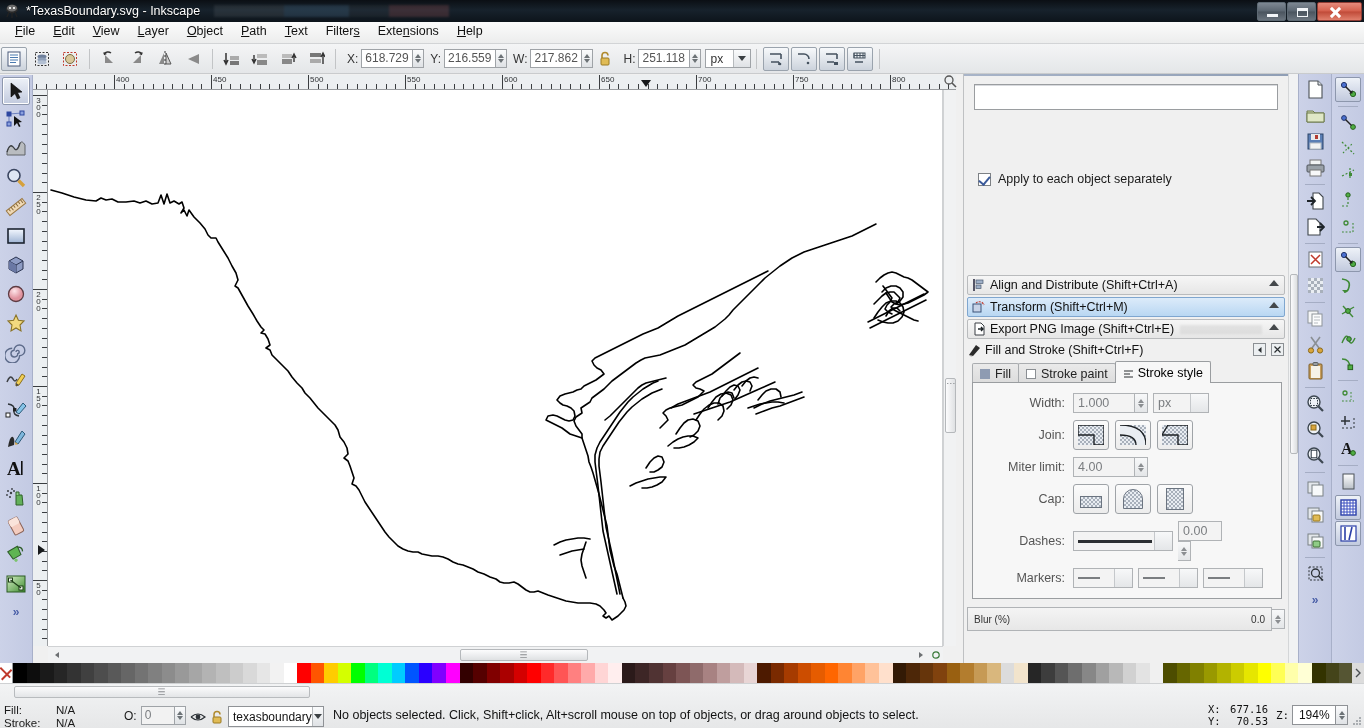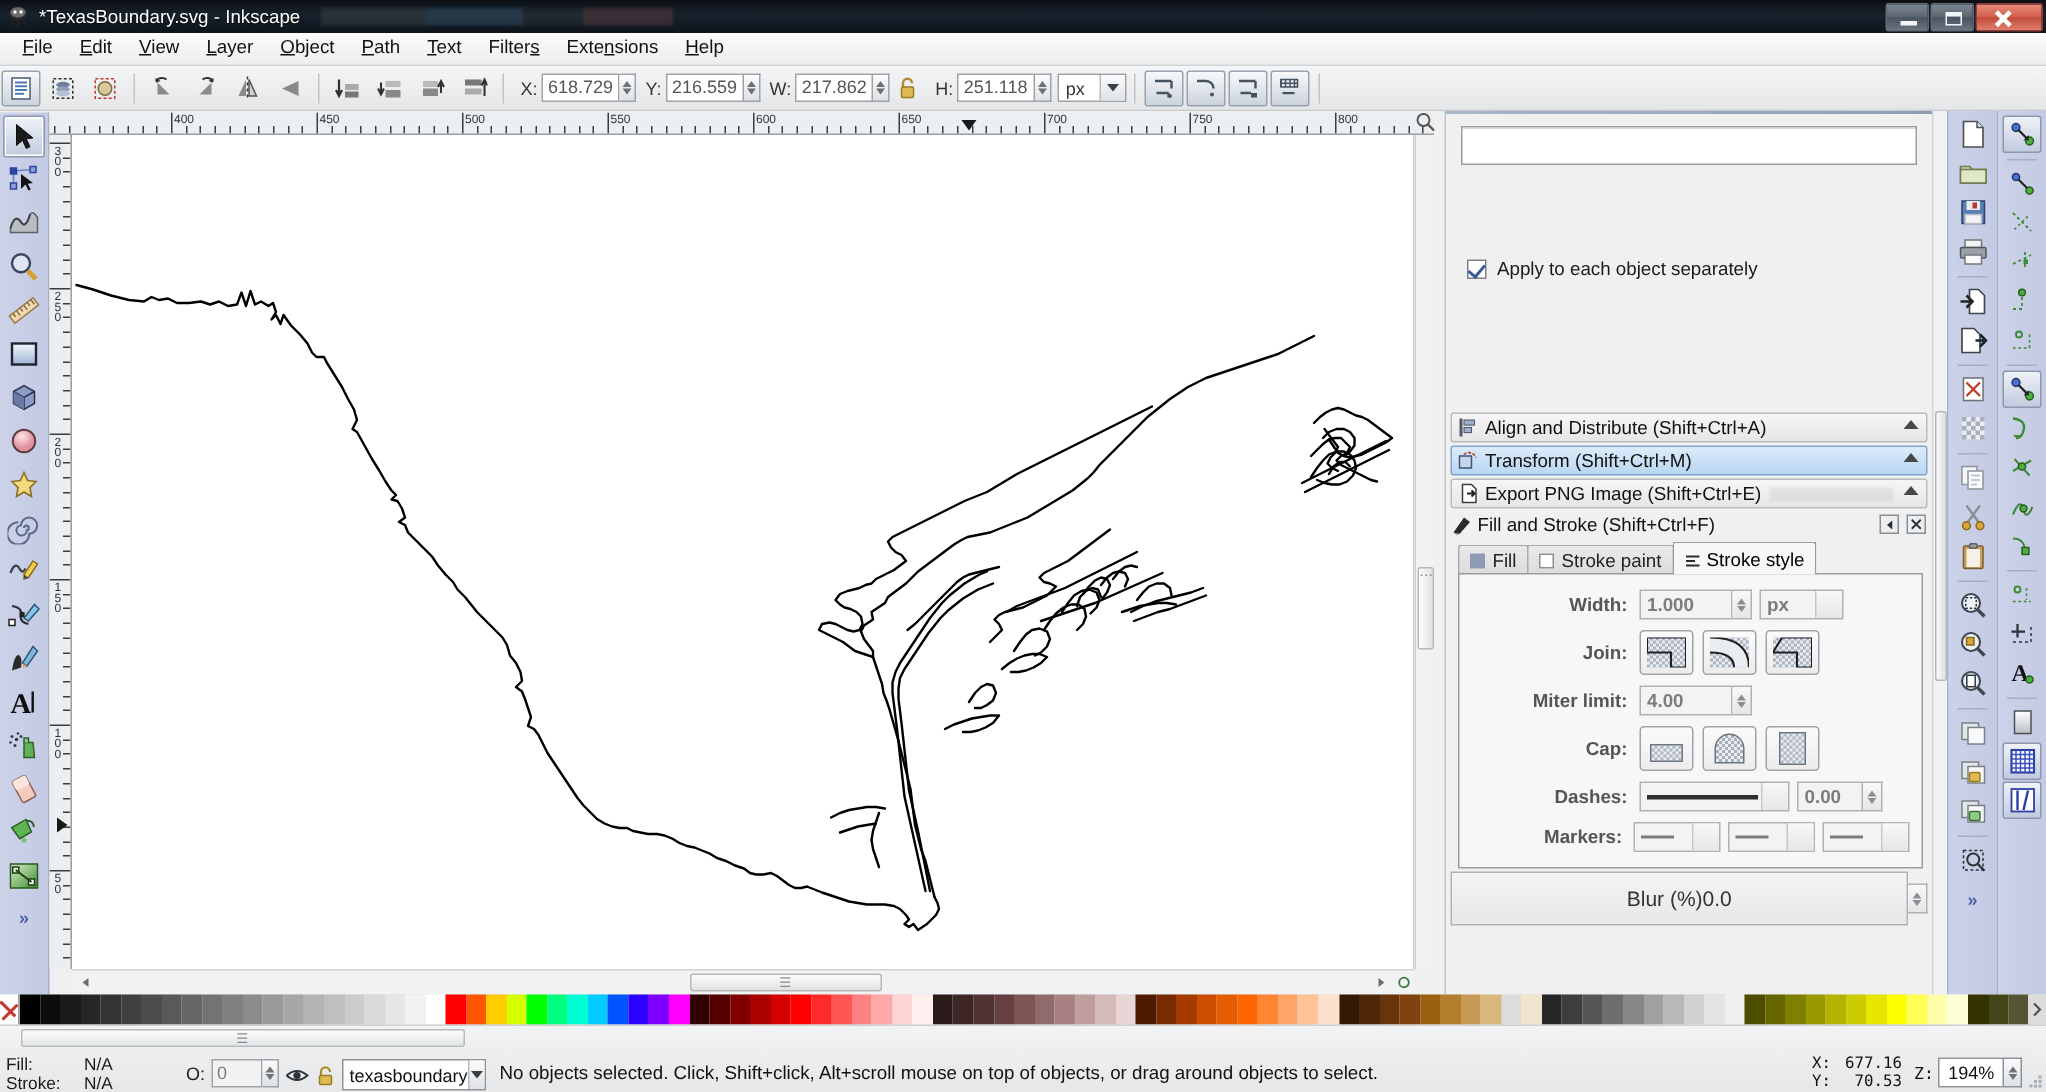--- a/index.html
+++ b/index.html
@@ -260,21 +260,21 @@
     font-size:12.5px; color:#222; margin-right: -1px;
     border-radius: 2px 2px 0 0;
   }
   .tab.sel {
     height: 22px; background: #f7f7f7; color:#000; border-color:#9a9da0;
     position: relative; z-index:3;
   }
   .tab .swatch { width:10px;height:10px;margin-right:5px; }
   .tabpanel {
     margin: 0 6px 0 8px; border: 1px solid #9a9da0; background: #f7f7f7;
-    padding: 10px 8px 8px 24px; flex: 0 0 auto; position: relative; top:-1px;font-weight:bold;
+    padding: 10px 8px 8px 4px; flex: 0 0 auto; position: relative; top:-1px;
   }
   .frow { display: flex; align-items: center; margin-bottom: 7px; }
   .flab { width: 96px; text-align: right; padding-right: 8px; font-size:12.5px; color:#555; }
   .ffield {
     height: 20px; width: 62px; border: 1px solid #b0b3b6; background: #f3f3f3;
     font-size: 12.5px; color: #7a7d80; padding: 0 4px; line-height: 18px;
   }
   .fspin {
     width: 13px; height: 20px; border: 1px solid #b0b3b6; border-left: none;
     background: linear-gradient(to bottom,#f7f8f9,#e4e6e8);
@@ -313,24 +313,24 @@
   .markerbox {
     height:20px;width:60px;border:1px solid #b0b3b6;background:#f3f3f3;margin-right:5px;
     display:flex;align-items:center;justify-content:space-between;padding-left:4px;
   }
   .markerline { width: 22px; height: 2px; background: #7a7d80; }
 
   .sliderbar {
     height: 22px; margin: 3px 3px 0 3px; display:flex; align-items:center;
   }
   .slidertrack {
-    flex: 1; height: 36px; border: 1px solid #b0b3b6;
+    flex: 1; height: 24px; border: 1px solid #b0b3b6;
     background: linear-gradient(to bottom,#f4f4f4,#e7e7e7);
-    display:flex;align-items:center;justify-content:center;
-    padding: 0 6px; font-size:14px; color:#333; position: relative; overflow:hidden;
+    display:flex;align-items:center;justify-content:space-between;
+    padding: 0 6px; font-size:10px; color:#333; position: relative; overflow:hidden;
   }
   .slidertrack.full {
     border-color:#6e7276;
     background: linear-gradient(to bottom,#c5ccd4,#9fa9b4);
     color: #000;
   }
   .slidertrack.full::after {
     content:""; position:absolute; left:0; bottom:0; width:100%; height:3px; background:#1c2024;
   }
   .sliderspin {
@@ -1297,21 +1297,21 @@
         </div>
 
         <div class="frow">
           <div class="flab">Dashes:</div>
           <div class="dashfield">
             <span class="dashline"></span>
             <span class="ab" style="width:18px;height:18px;display:flex;align-items:center;justify-content:center;background:linear-gradient(to bottom,#f7f8f9,#e4e6e8);border-left:1px solid #c5c8cb;">
                 <i class="caret-gray"></i>
               </span>
           </div>
-          <div style="display:flex;margin-left:5px;">
+          <div style="display:flex;margin-left:5px;flex-direction:column;">
             <div class="ffield" style="width:44px;">0.00</div>
             <div class="fspin">
                 <s class="up"></s>
                 <s class="dn"></s>
               </div>
           </div>
         </div>
 
         <div class="frow" style="margin-bottom:2px;">
           <div class="flab">Markers:</div>

